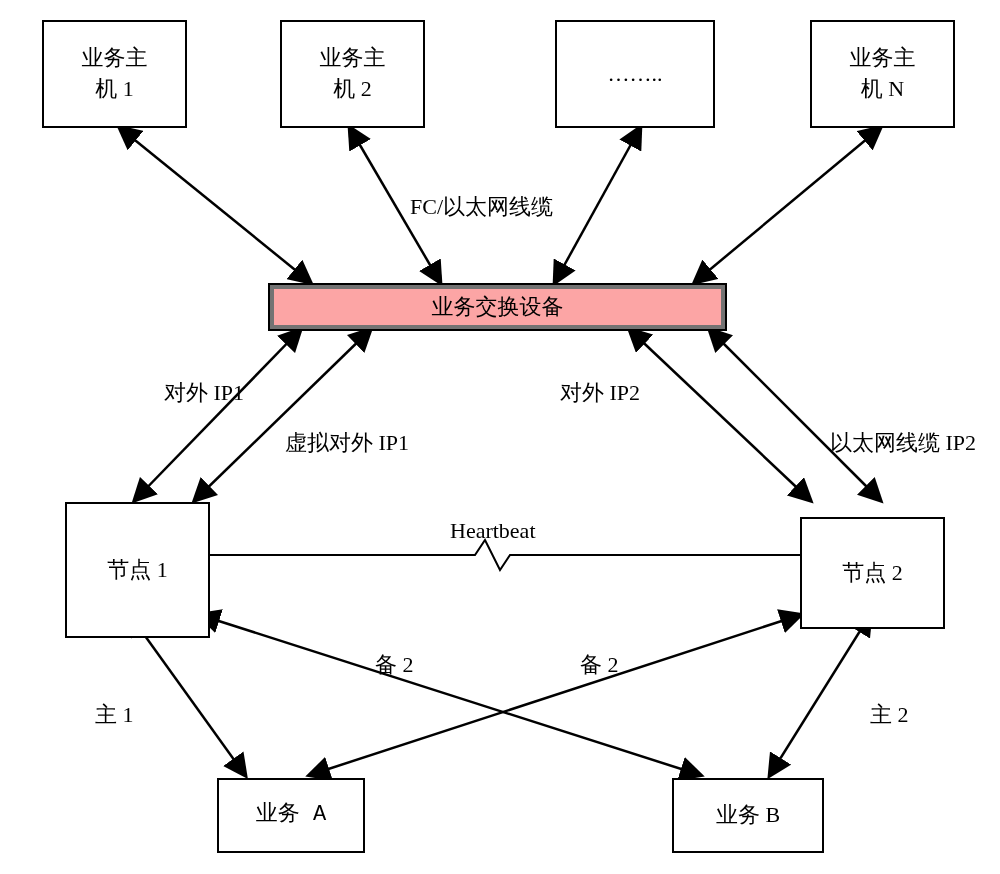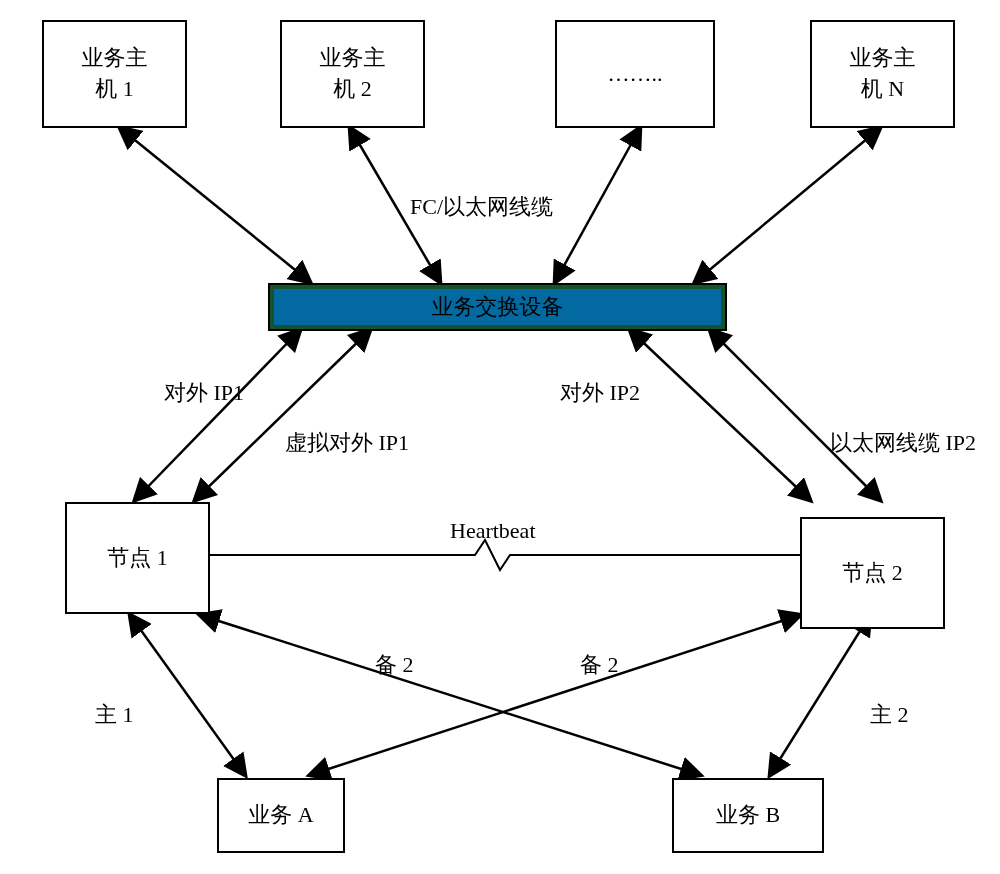--- a/index.html
+++ b/index.html
@@ -16,23 +16,23 @@
       border: 2px solid black;
       background: white;
       display: flex;
       align-items: center;
       justify-content: center;
       text-align: center;
       line-height: 1.4;
     }
     .switch-box {
       position: absolute;
-      border: 4px solid #14532d;
+      border: 4px solid #737373;
       outline: 2px solid black;
-      background: #0369a1;
+      background: #fca5a5;
       display: flex;
       align-items: center;
       justify-content: center;
       text-align: center;
     }
     .label {
       position: absolute;
       white-space: nowrap;
     }
     svg.arrows {
@@ -92,24 +92,24 @@
 
 <div class="label" style="left:410px; top:192px;">FC/以太网线缆</div>
 
 <div class="switch-box" style="left:270px; top:285px; width:455px; height:44px;">业务交换设备</div>
 
 <div class="label" style="left:130px; top:378px;margin-left:34px;">对外 IP1</div>
 <div class="label" style="left:285px; top:428px;">虚拟对外 IP1</div>
 <div class="label" style="left:560px; top:378px;">对外 IP2</div>
 <div class="label" style="left:830px; top:428px;">以太网线缆 IP2</div>
 
-<div class="box" style="left:65px; top:502px; width:145px; height:112px;">节点 1</div>
+<div class="box" style="left:65px; top:502px; width:145px; height:136px;">节点 1</div>
 <div class="box" style="left:800px; top:502px; width:145px; height:112px;margin-top:15px;">节点 2</div>
 
 <div class="label" style="left:450px; top:518px;">Heartbeat</div>
 
 <div class="label" style="left:95px; top:700px;">主 1</div>
 <div class="label" style="left:375px; top:650px;">备 2</div>
 <div class="label" style="left:580px; top:650px;">备 2</div>
 <div class="label" style="left:870px; top:700px;">主 2</div>
 
-<div class="box" style="left:217px; top:778px; width:128px; height:75px;">业务 A</div>
+<div class="box" style="left:217px; top:778px; width:148px; height:75px;font-family:Liberation Mono, monospace;">业务 A</div>
 <div class="box" style="left:672px; top:778px; width:152px; height:75px;">业务 B</div>
 
 </body></html>

